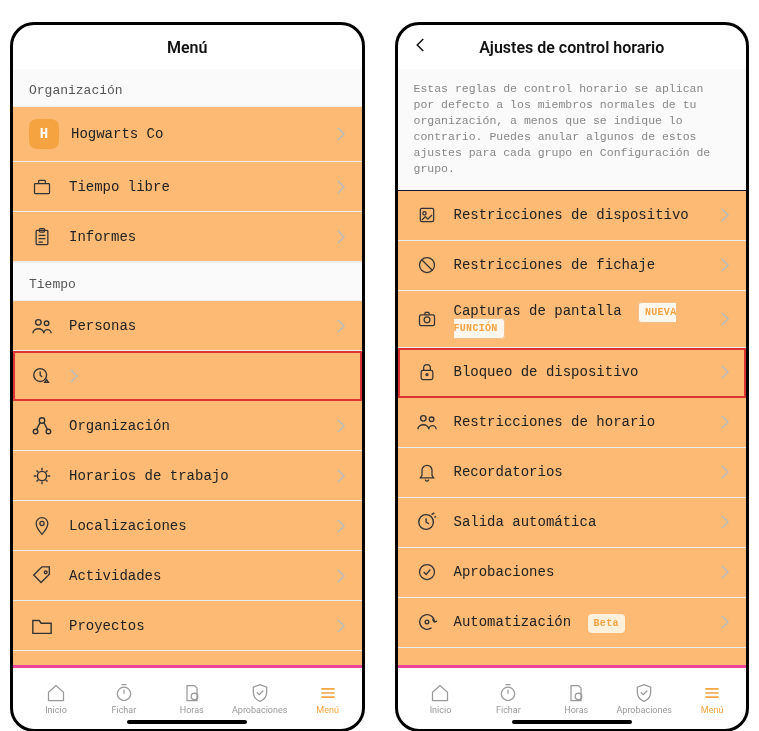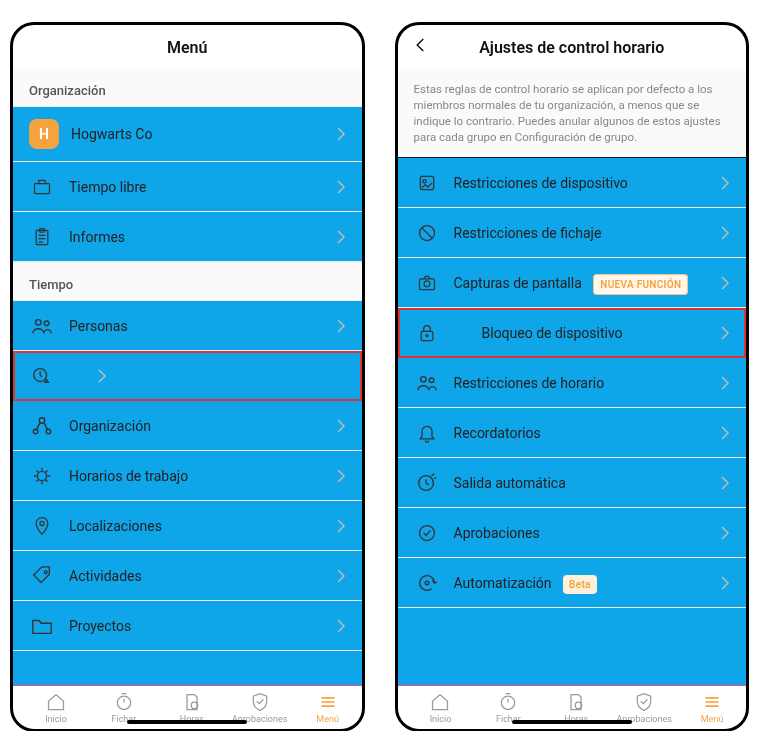--- a/index.html
+++ b/index.html
@@ -36,21 +36,22 @@
     position: absolute;
     left: 14px;
     top: 50%;
     transform: translateY(-50%);
     cursor: pointer;
     color: #111;
   }
   .content {
     flex: 1;
     overflow-y: auto;
-    background: #0ea5e9;
+    background: #fdba74;
+    font-family: Liberation Mono, monospace;
   }
   .section-header {
     padding: 14px 16px 8px 16px;
     font-size: 13px;
     color: #555;
     font-weight: 500;
     background: #fafafa;
     border-top: 1px solid #eee;
     border-bottom: 1px solid #eee;
   }
@@ -69,21 +70,20 @@
     padding: 12px 16px;
     border-bottom: 1px solid #eee;
     min-height: 50px;
     cursor: pointer;
     position: relative;
   }
   .row.highlighted {
     outline: 2px solid #d33;
     outline-offset: -2px;
     z-index: 2;
-    gap: 28px;
   }
   .icon-box {
     width: 26px;
     display: flex;
     align-items: center;
     justify-content: center;
     margin-right: 14px;
     color: #333;
   }
   .org-badge {
@@ -118,22 +118,22 @@
   .badge.nueva {
     color: #f5a341;
     border: 1px solid #f5c089;
     background: #fff7ed;
   }
   .badge.beta {
     color: #f5a341;
     background: #fff0dc;
   }
   .bottom-nav {
-    height: 44px;
-    border-top: 1px solid #ec4899;
+    height: 64px;
+    border-top: 3px solid #ec4899;
     display: flex;
     padding-left: 9px;
   }
   .nav-item {
     flex: 1;
     display: flex;
     flex-direction: column;
     align-items: center;
     justify-content: center;
     font-size: 9px;

